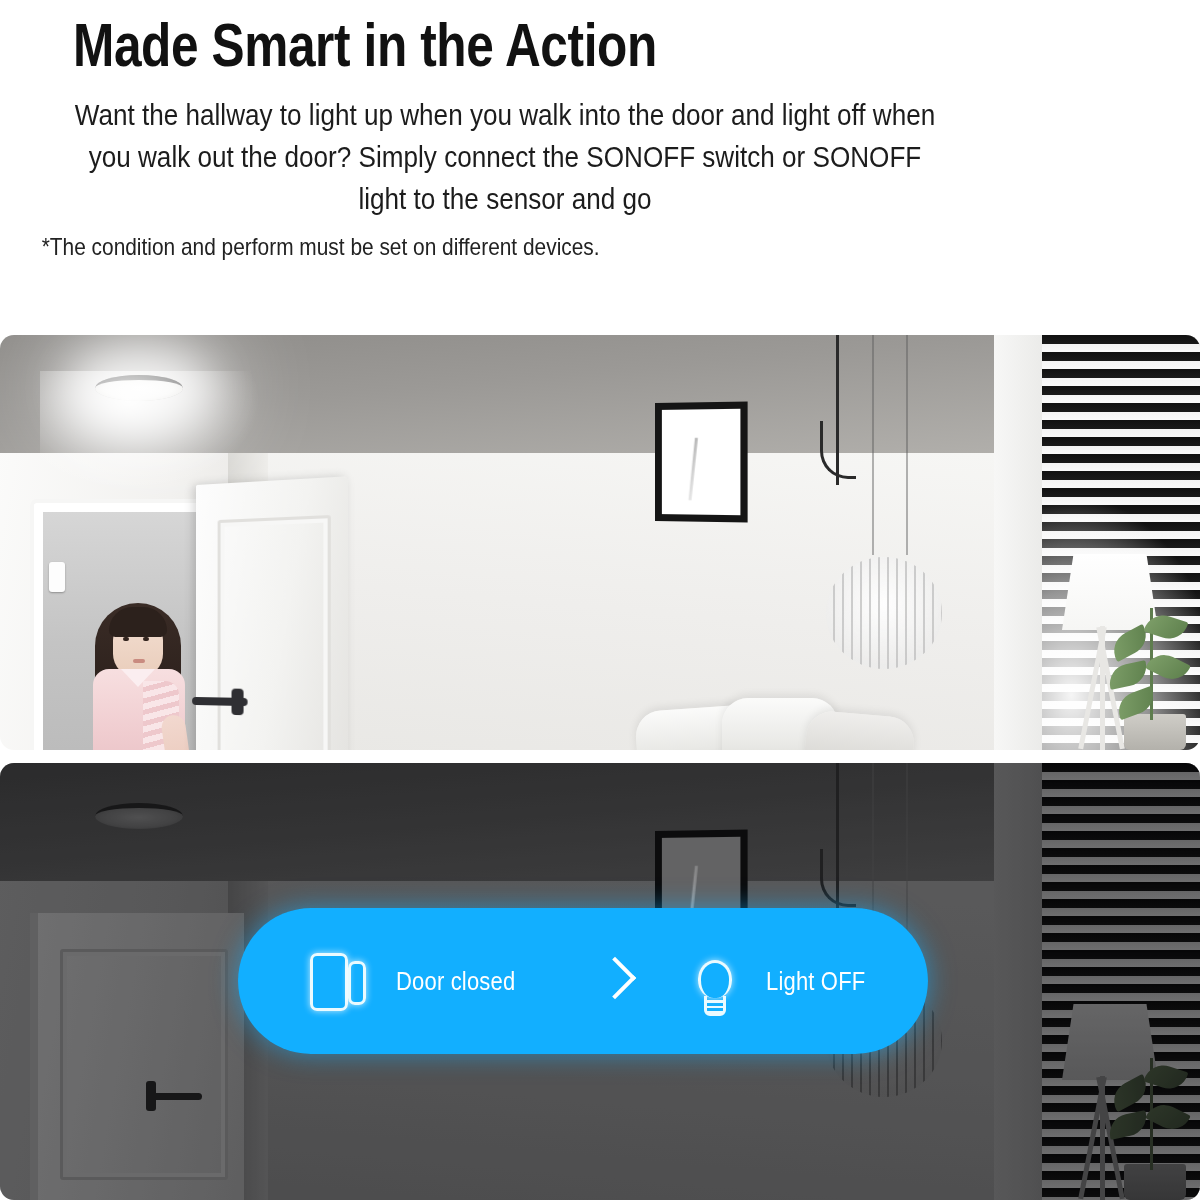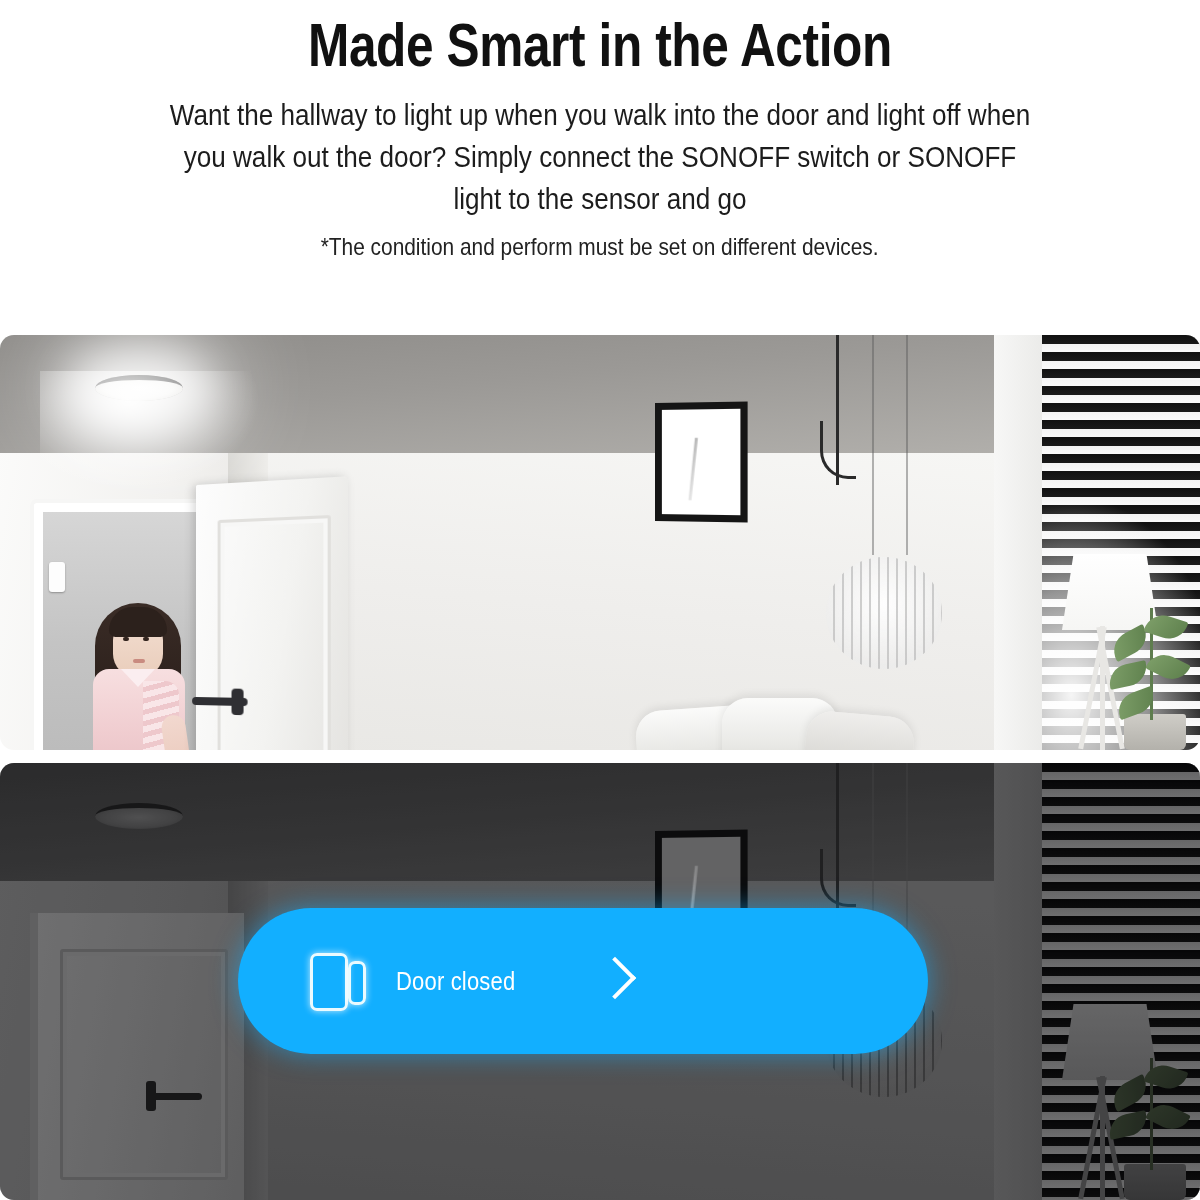--- a/index.html
+++ b/index.html
@@ -7,21 +7,21 @@
     margin: 0; padding: 0;
     width: 1200px; height: 1200px;
     background: #ffffff;
     font-family: "Liberation Sans", sans-serif;
     overflow: hidden;
   }
   .page { position: relative; width: 1200px; height: 1200px; background:#fff; }
 
   
   .header { position:absolute; left:0; top:0; width:1200px; height:318px; background:#fff;
-            display:flex; flex-direction:column; align-items:center; }
+            display:flex; flex-direction:column; align-items:flex-start; }
   .title {
     margin:10px 0 0 0; font-size:62px; line-height:70px; font-weight:700;
     color:#111111; letter-spacing:-0.5px; text-align:center;
     transform: scaleX(0.80); transform-origin: center top;
     white-space: nowrap;
   }
   .subtitle {
     margin-top:14px; width:1010px; text-align:center;
     font-size:30px; line-height:42px; color:#1c1c1c; font-weight:400;
     transform: scaleX(0.87); transform-origin: center top;
@@ -440,16 +440,24 @@
     <div class="pill pill-bottom" style="top:145px;">
       <div class="pill-shadow"></div>
       <div class="cond-group">
         <div class="icon-sensor closed">
           <div class="sensor-big"></div>
           <div class="sensor-small"></div>
         </div>
         <div class="pill-label">Door closed</div>
       </div>
       <div class="chevron"></div>
+      <div class="act-group">
+        <div class="icon-bulb">
+          <div class="bulb-glass"></div>
+          <div class="bulb-neck"></div>
+          <div class="bulb-base"></div>
+        </div>
+        <div class="pill-label">Light OFF</div>
+      </div>
     </div>
   </div>
 
 </div>
 
 </body></html>

